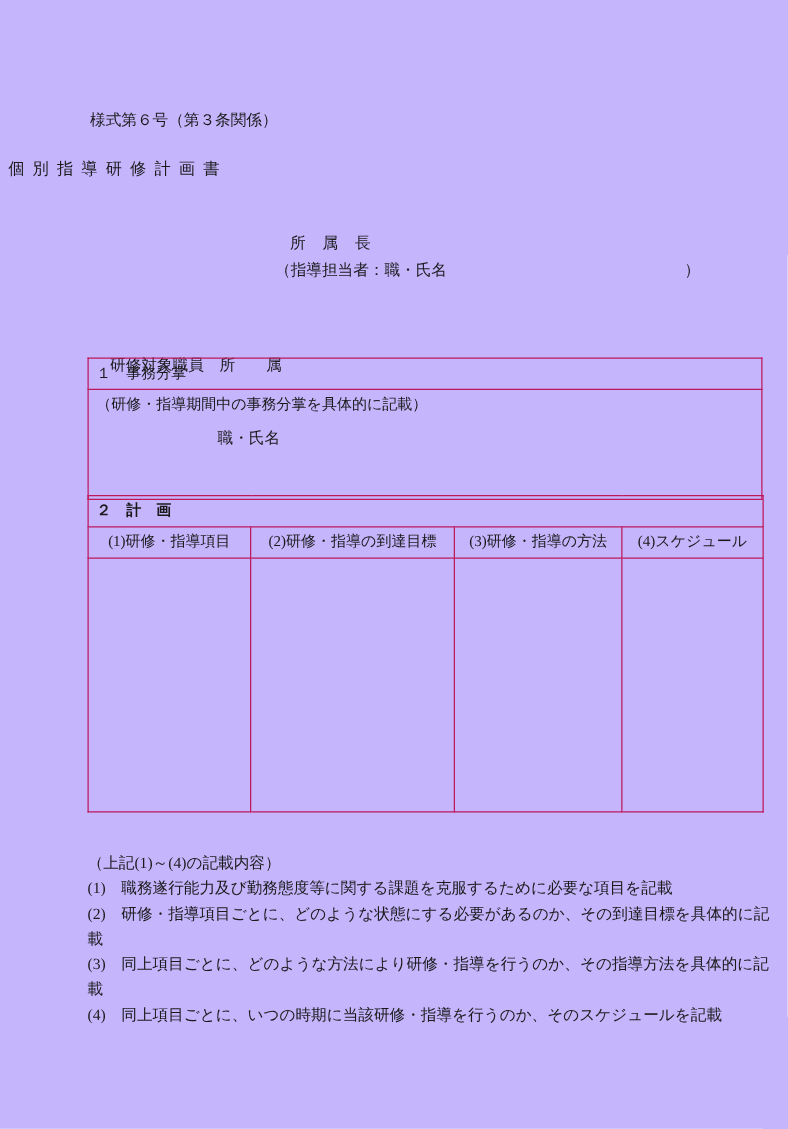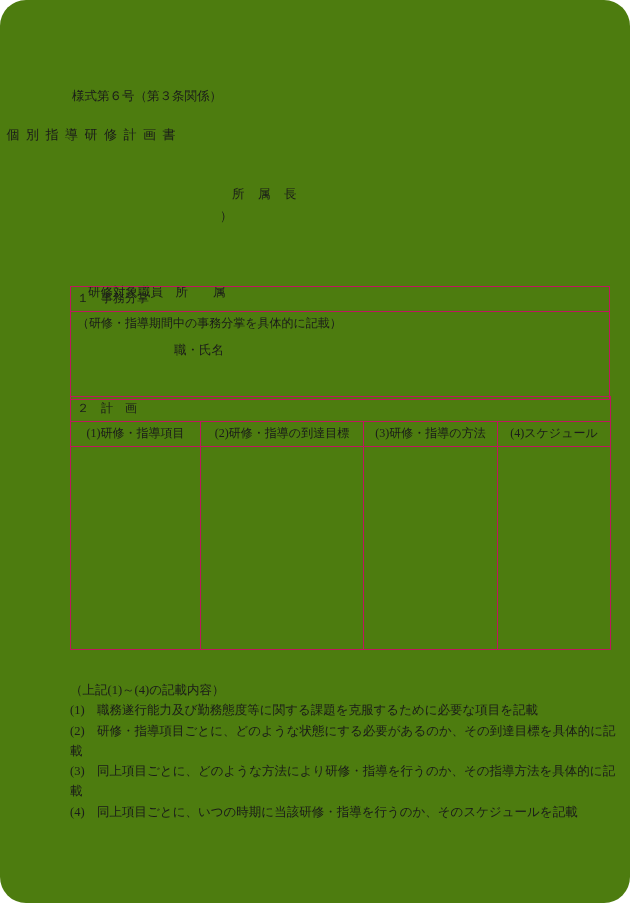--- a/index.html
+++ b/index.html
@@ -11,22 +11,21 @@
     width: 630px;
     height: 903px;
     font-family: "Liberation Serif", "DejaVu Serif", serif;
     color: #1a1a1a;
     position: relative;
     overflow: hidden;
   }
   .page {
     position: absolute;
     inset: 0;
-    background: #4d7c0f;
-    border-radius: 26px;
+    background: #c4b5fd;
   }
 
   
   .form-no {
     position: absolute;
     left: 72px;
     top: 88px;
     font-size: 12.5px;
     line-height: 1.4;
     white-space: pre;
@@ -87,21 +86,21 @@
     padding: 3px 6px 4px 6px;
     vertical-align: top;
     white-space: pre;
   }
 
   #table-jimu { top: 286px; }
   #table-jimu .sec-head { height: 15px; }
   #table-jimu .body-cell { height: 80px; }
 
   #table-keikaku { top: 396px; }
-  #table-keikaku .sec-head { height: 15px; }
+  #table-keikaku .sec-head { height: 15px; font-weight: bold; }
   #table-keikaku .col-head {
     text-align: center;
     height: 15px;
     padding: 3px 2px 4px 2px;
     font-family: Liberation Serif, serif;
   }
   #table-keikaku .body-cell { height: 195px; }
 
   
   .notes {
@@ -120,20 +119,21 @@
 
 <div class="page">
 
   <div class="form-no">様式第６号（第３条関係）</div>
 
   <div class="doc-title">個別指導研修計画書</div>
 
   <div class="recipient">所　属　長</div>
 
   <div class="instructor-line">
+    <span>（指導担当者：職・氏名</span>
     <span>）</span>
   </div>
 
   <div class="subject-block">
     <div class="row1">研修対象職員　所　　属</div>
     <div class="row2">職・氏名</div>
   </div>
 
   <table class="tbl" id="table-jimu">
     <tbody>

